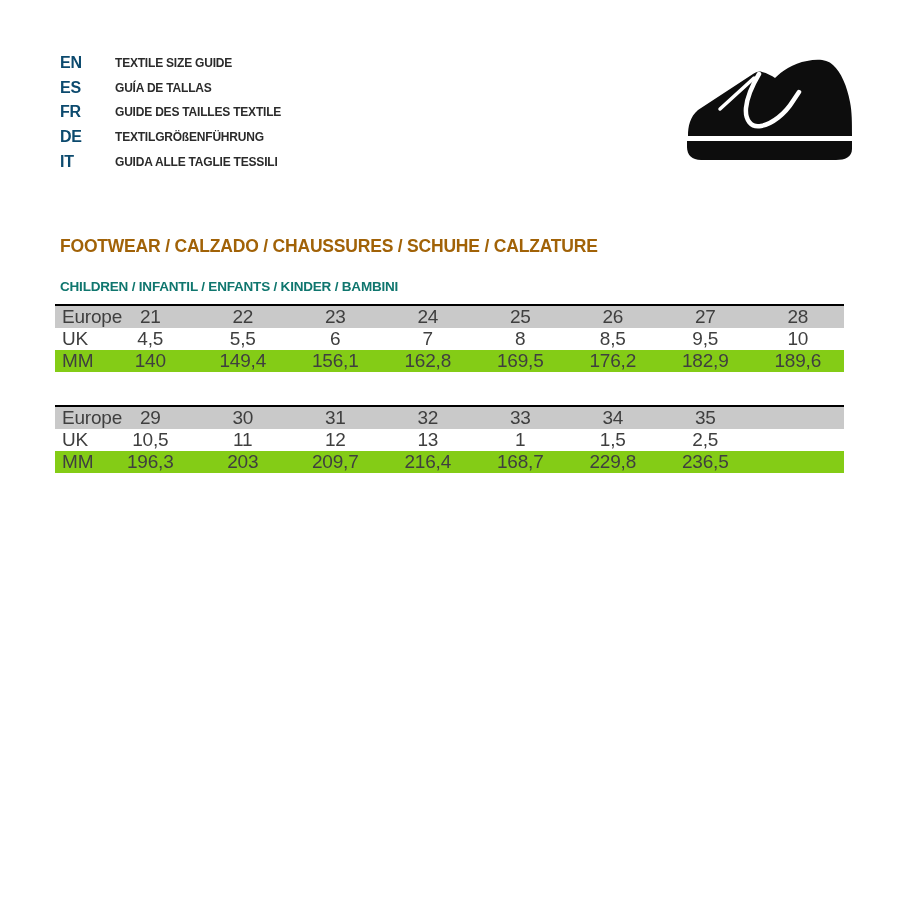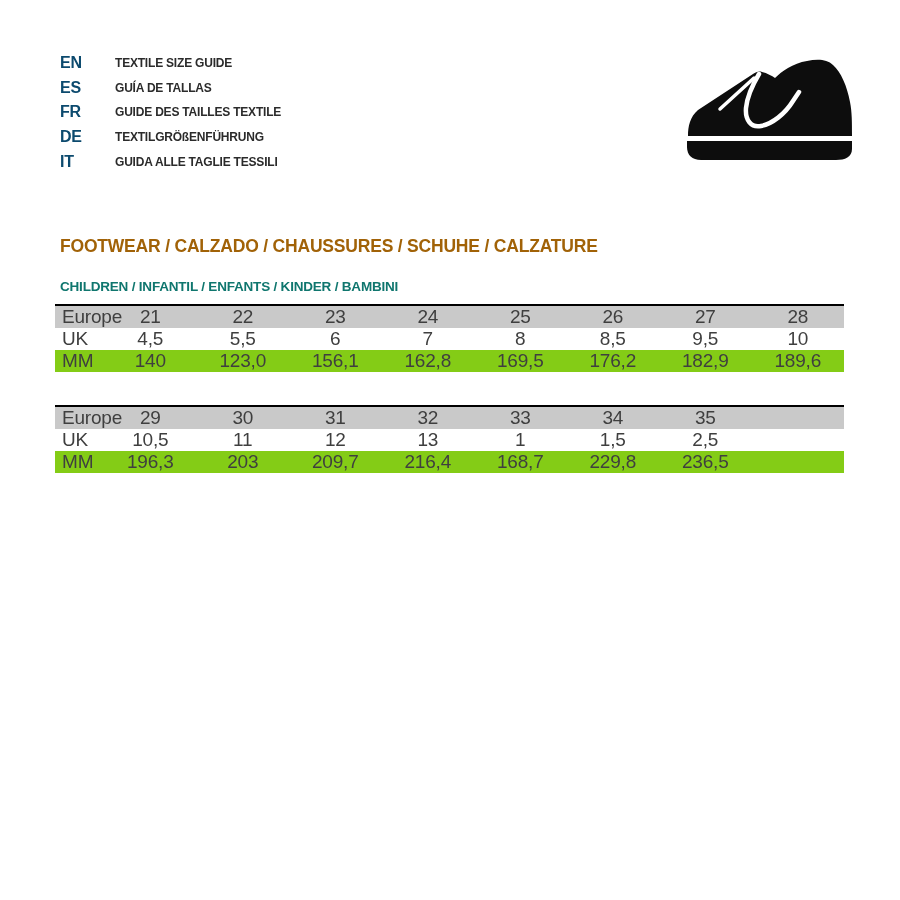--- a/index.html
+++ b/index.html
@@ -156,21 +156,21 @@
           <td>6</td>
           <td>7</td>
           <td>8</td>
           <td>8,5</td>
           <td>9,5</td>
           <td>10</td>
         </tr>
         <tr class="row-2">
           <td class="label-cell">MM</td>
           <td>140</td>
-          <td>123,0</td>
+          <td>149,4</td>
           <td>156,1</td>
           <td>162,8</td>
           <td>169,5</td>
           <td>176,2</td>
           <td>182,9</td>
           <td>189,6</td>
         </tr>
       </tbody>
   </table>
 

